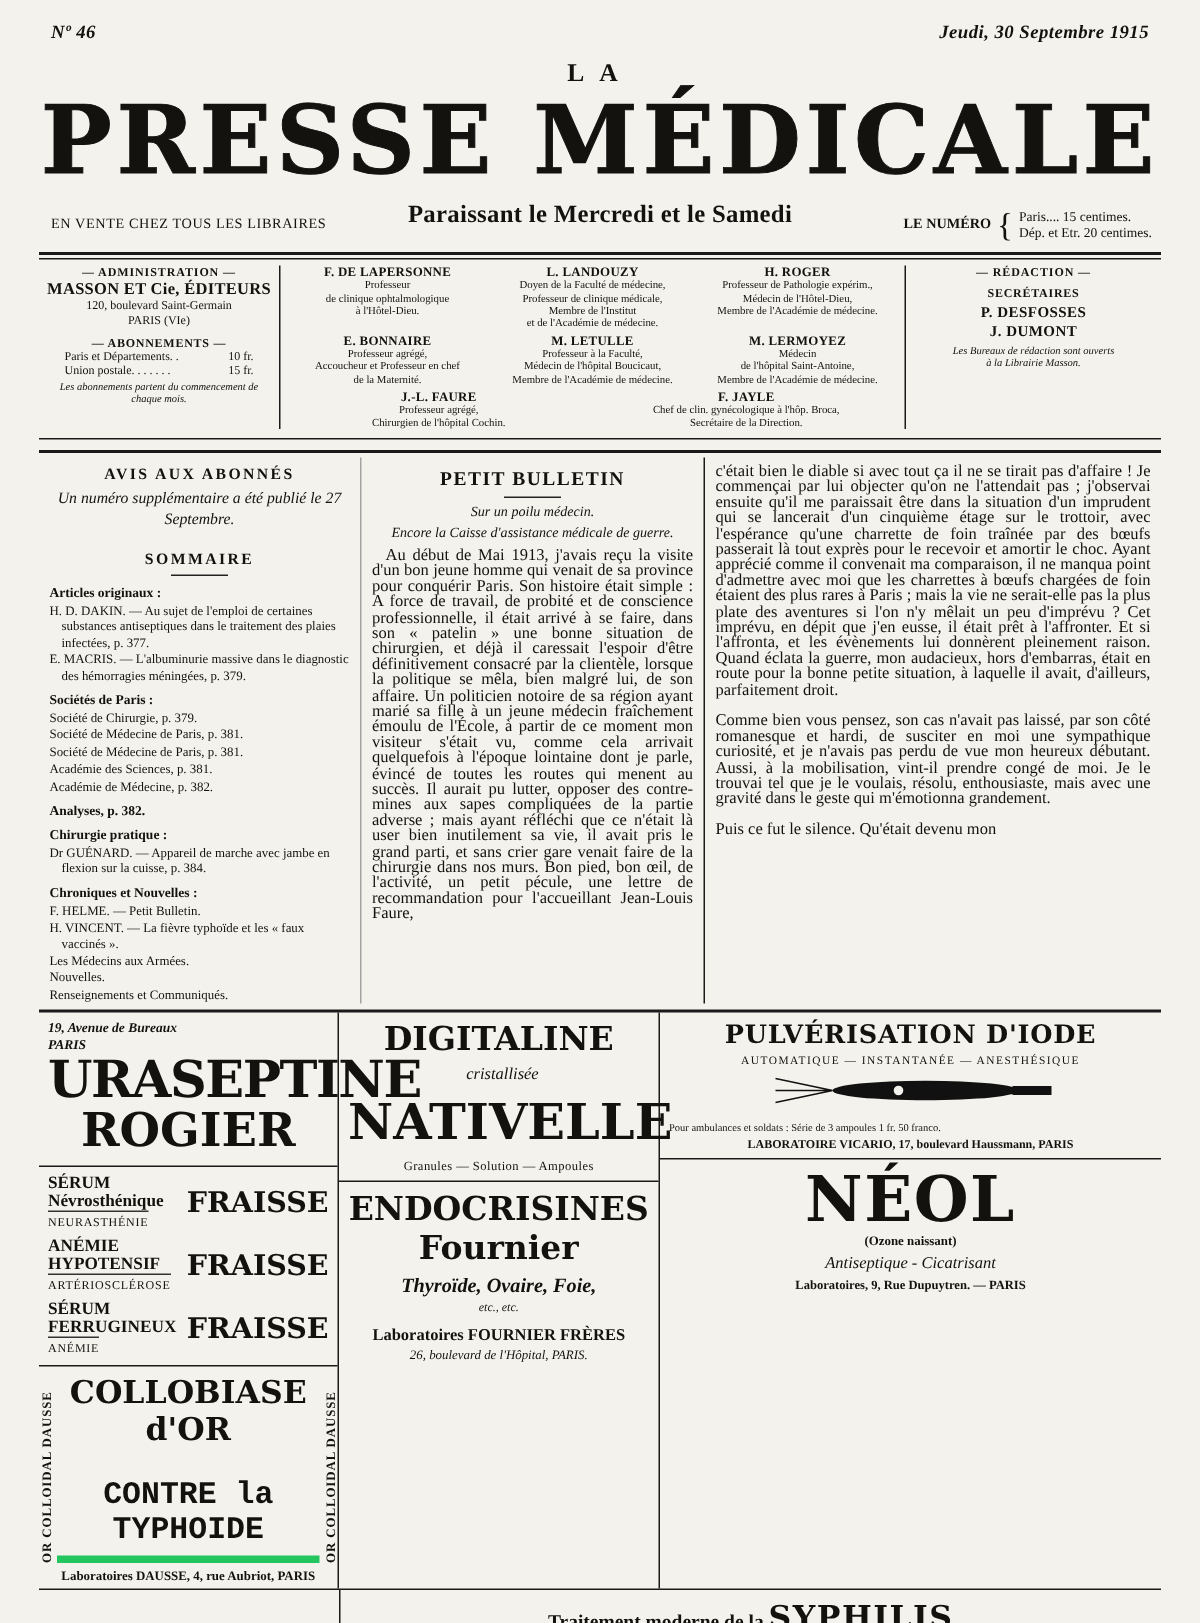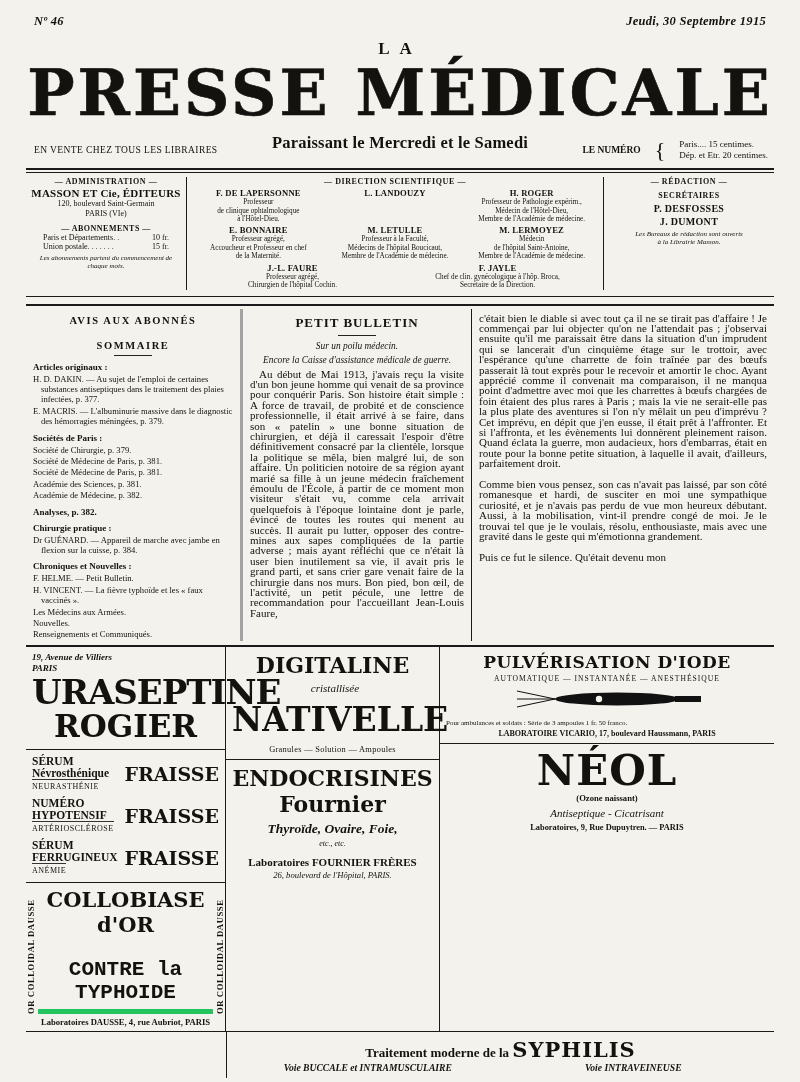--- a/index.html
+++ b/index.html
@@ -28,21 +28,21 @@
     font-size:63px;
     letter-spacing:3px;
     line-height:1.02;
     margin:2px 0 0 0;
     -webkit-text-stroke:0.6px #111;
   }
   .subtitle { font-size:16.5px; font-weight:bold; margin-top:8px; letter-spacing:.2px;}
 
   .sellrow { display:flex; justify-content:space-between; align-items:center; margin-top:-14px; }
   .sell-left { font-size:9.5px; letter-spacing:.4px; padding-left:8px; }
-  .sell-right { font-size:9px; text-align:left; display:flex; align-items:center; gap:14px; padding-right:6px;}
+  .sell-right { font-size:9px; text-align:left; display:flex; align-items:center; gap:4px; padding-right:6px;}
   .sell-right .lbl { font-weight:bold; font-size:9.5px; }
   .brace { font-size:22px; line-height:10px; }
   .price-lines div { white-space:nowrap; line-height:11px; }
 
   
   .rule { border-top:2px solid #1a1a1a; margin:7px 0 0 0; }
   .rule-thin { border-top:1px solid #1a1a1a; margin:2px 0 0 0;}
 
   
   .band { display:flex; font-size:7.4px; line-height:9px; text-align:center; padding:4px 0 4px 0;}
@@ -61,21 +61,21 @@
   .sci .p { flex:1; }
   .sci .nm { font-weight:bold; font-size:8.6px; letter-spacing:.2px;}
   .sci .rl { font-size:7.2px; line-height:8.4px;}
 
   .redac .nm2 { font-weight:bold; font-size:10px; letter-spacing:.3px; margin:4px 0;}
 
   
   .cols { display:flex; margin-top:3px; }
   .col { padding:0 7px; }
   .colA { width:200px; }
-  .colB { width:214px; border-left:3px solid #a3a3a3; border-right:1px solid #1a1a1a;}
+  .colB { width:214px; border-left:1px solid #a3a3a3; border-right:1px solid #1a1a1a;}
   .colC { flex:1; }
   .chead { text-align:center; font-weight:bold; font-size:10.5px; letter-spacing:1.6px; margin:6px 0 4px;}
   .chead.lg { font-size:13px; letter-spacing:1px;}
   .dash { width:38px; border-top:1px solid #222; margin:3px auto 5px;}
   .avis { font-style:italic; font-size:10.5px; text-align:center; line-height:14px;}
   .smtitle { font-weight:bold; font-size:9px; margin:6px 0 2px;}
   .toc { font-size:8.6px; line-height:10.4px; text-indent:-8px; padding-left:8px; margin:0 0 1px 0;}
   .bull { text-align:center; font-style:italic; font-size:9.4px; margin:4px 0;}
   .body { font-size:11px; line-height:10.4px; text-align:justify; hyphens:auto;}
   .body p { margin:0; text-indent:9px;}
@@ -176,49 +176,52 @@
         <span>10 fr.</span>
       </div>
       <div class="priceline">
         <span>Union postale. . . . . . .</span>
         <span>15 fr.</span>
       </div>
       <div class="note">Les abonnements partent du commencement de chaque mois.</div>
     </div>
 
     <div class="col c2">
-      <h4>— DIRECTION SCIENTIFIQUE —</h4>
       <div class="sci">
         <div class="p">
           <div class="nm">F. DE LAPERSONNE</div>
           <div class="rl" style="white-space:pre-line">Professeur
 de clinique ophtalmologique
 à l'Hôtel-Dieu.</div>
         </div>
         <div class="p">
           <div class="nm">L. LANDOUZY</div>
+          <div class="rl" style="white-space:pre-line">Doyen de la Faculté de médecine,
+Professeur de clinique médicale,
+Membre de l'Institut
+et de l'Académie de médecine.</div>
         </div>
         <div class="p">
           <div class="nm">H. ROGER</div>
           <div class="rl" style="white-space:pre-line">Professeur de Pathologie expérim.,
 Médecin de l'Hôtel-Dieu,
 Membre de l'Académie de médecine.</div>
         </div>
       </div>
       <div class="sci" style="margin-top:3px">
         <div class="p">
           <div class="nm">E. BONNAIRE</div>
           <div class="rl" style="white-space:pre-line">Professeur agrégé,
 Accoucheur et Professeur en chef
 de la Maternité.</div>
         </div>
         <div class="p">
           <div class="nm">M. LETULLE</div>
           <div class="rl" style="white-space:pre-line">Professeur à la Faculté,
-Médecins de l'hôpital Boucicaut,
+Médecin de l'hôpital Boucicaut,
 Membre de l'Académie de médecine.</div>
         </div>
         <div class="p">
           <div class="nm">M. LERMOYEZ</div>
           <div class="rl" style="white-space:pre-line">Médecin
 de l'hôpital Saint-Antoine,
 Membre de l'Académie de médecine.</div>
         </div>
       </div>
       <div class="sci" style="margin-top:3px">
@@ -245,20 +248,21 @@
     </div>
   </div>
 
   <div class="rule-thin"></div>
   <div class="rule"></div>
 
   <div class="cols">
 
     <div class="col colA">
       <div class="chead">AVIS AUX ABONNÉS</div>
+      <div class="avis">Un numéro supplémentaire a été publié le 27 Septembre.</div>
       <div class="chead" style="margin-top:14px">SOMMAIRE</div>
       <div class="dash"></div>
 
       <div>
         <div class="smtitle">Articles originaux :</div>
         <div class="toc">H. D. DAKIN. — Au sujet de l'emploi de certaines substances antiseptiques dans le traitement des plaies infectées, p. 377.</div>
         <div class="toc">E. MACRIS. — L'albuminurie massive dans le diagnostic des hémorragies méningées, p. 379.</div>
       </div>
       <div>
         <div class="smtitle">Sociétés de Paris :</div>
@@ -301,36 +305,36 @@
 Comme bien vous pensez, son cas n'avait pas laissé, par son côté romanesque et hardi, de susciter en moi une sympathique curiosité, et je n'avais pas perdu de vue mon heureux débutant. Aussi, à la mobilisation, vint-il prendre congé de moi. Je le trouvai tel que je le voulais, résolu, enthousiaste, mais avec une gravité dans le geste qui m'émotionna grandement.
 
 Puis ce fut le silence. Qu'était devenu mon</div>
     </div>
   </div>
 
   <div class="ads">
 
     <div class="adcol a1">
       <div class="adbox">
-        <div class="ura-addr" style="white-space:pre-line">19, Avenue de Villiers
+        <div class="ura-addr" style="white-space:pre-line">19, Avenue de Bureaux
 PARIS</div>
         <div class="ura">URASEPTINE</div>
         <div class="rogier">ROGIER</div>
       </div>
       <div class="adbox">
         <div class="serum-row">
           <div class="l">
             <div class="t1">SÉRUM Névrosthénique</div>
             <div class="t2">NEURASTHÉNIE</div>
           </div>
           <div class="fraisse">FRAISSE</div>
         </div>
         <div class="serum-row" style="margin-top:4px">
           <div class="l">
-            <div class="t1">NUMÉRO HYPOTENSIF</div>
+            <div class="t1">ANÉMIE HYPOTENSIF</div>
             <div class="t2">ARTÉRIOSCLÉROSE</div>
           </div>
           <div class="fraisse">FRAISSE</div>
         </div>
         <div class="serum-row" style="margin-top:4px">
           <div class="l">
             <div class="t1">SÉRUM FERRUGINEUX</div>
             <div class="t2">ANÉMIE</div>
           </div>
           <div class="fraisse">FRAISSE</div>

